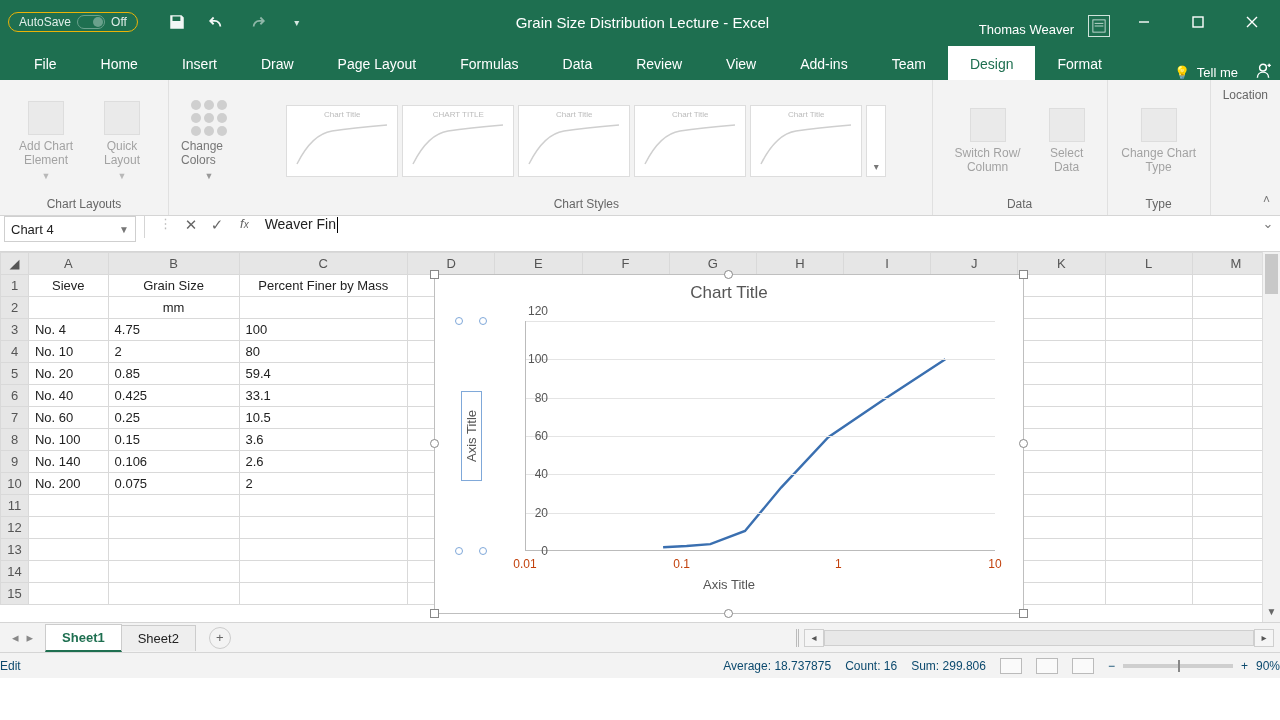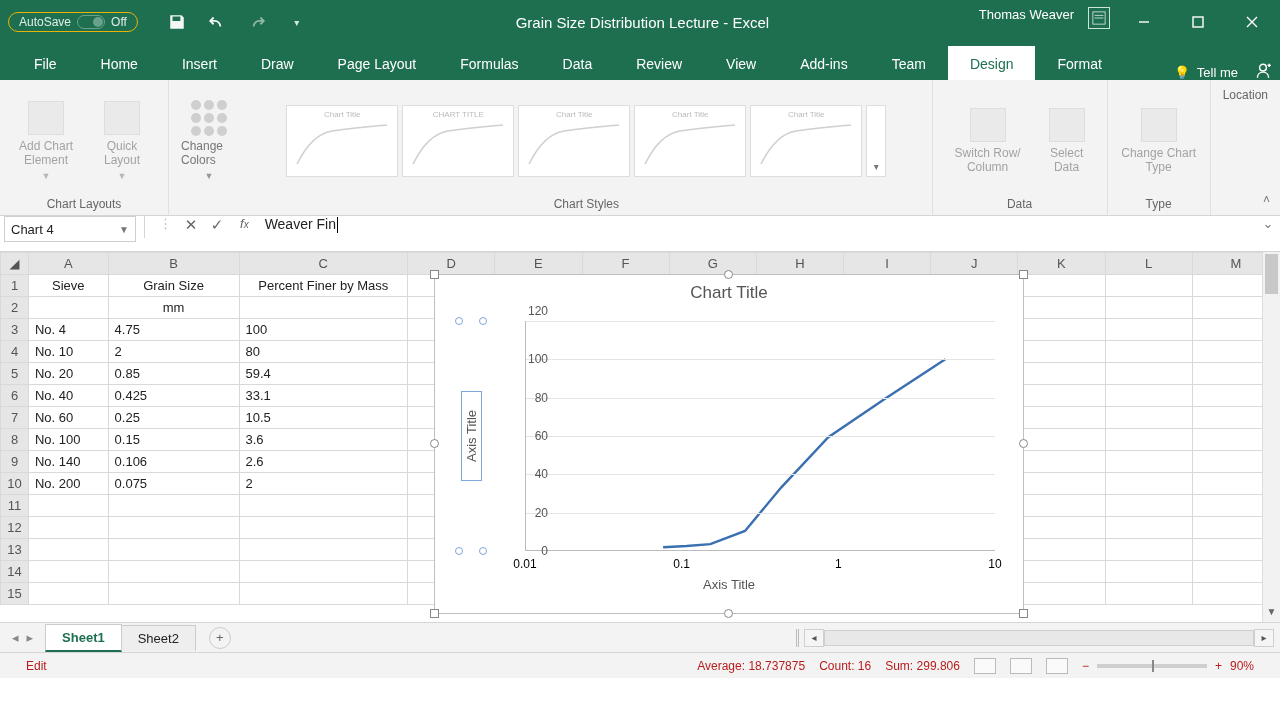--- a/index.html
+++ b/index.html
@@ -7,21 +7,21 @@
 
   
   .titlebar { height: 44px; background: #1e6f50; color: #fff; display: flex; align-items: center; padding: 0 8px; }
   .titlebar .left { display: flex; align-items: center; gap: 10px; }
   .autosave { display: flex; align-items: center; gap: 6px; border: 1px solid #eab308; border-radius: 14px; padding: 2px 10px 2px 10px; font-size: 12px; color: #dfeee8; }
   .autosave .toggle { width: 28px; height: 14px; border: 1px solid #6aa18c; border-radius: 7px; position: relative; }
   .autosave .toggle::after { content: ""; position: absolute; right: 1px; top: 1px; width: 10px; height: 10px; border-radius: 50%; background: #6aa18c; }
   .qat { display: flex; align-items: center; gap: 22px; margin-left: 20px; }
   .qat-icon { width: 18px; height: 18px; display: flex; align-items: center; justify-content: center; opacity: 0.95; }
   .titlebar .center { flex: 1; text-align: center; font-size: 15px; }
-  .titlebar .right { display: flex; align-items: flex-start; gap: 14px; }
+  .titlebar .right { display: flex; align-items: flex-end; gap: 14px; }
   .win-btn { width: 40px; height: 30px; display: flex; align-items: center; justify-content: center; }
   .user-tile { width:22px; height:22px; border:1px solid #cfe3db; display:flex; align-items:center; justify-content:center; font-size:10px;}
 
   
   .tabs { height: 36px; background: #1e6f50; display: flex; align-items: flex-end; padding-left: 12px; gap: 0; color: #fff; position: relative; }
   .tab { padding: 10px 22px 8px 22px; font-size: 14px; cursor: default; }
   .tab.active { background: #fff; color: #1e6f50; }
   .tabs .tellme { margin-left: auto; display: flex; align-items: center; gap: 6px; padding-right: 8px; font-size: 13px; }
   .tabs .share { padding: 0 8px; font-size: 18px; }
 
@@ -79,39 +79,39 @@
   .handle.tl{left:-5px; top:-5px;} .handle.tr{right:-5px; top:-5px;}
   .handle.bl{left:-5px; bottom:-5px;} .handle.br{right:-5px; bottom:-5px;}
   .handle.tm{left:50%; top:-5px; margin-left:-5px; border-radius:50%;}
   .handle.bm{left:50%; bottom:-5px; margin-left:-5px; border-radius:50%;}
   .handle.lm{left:-5px; top:50%; margin-top:-5px; border-radius:50%;}
   .handle.rm{right:-5px; top:50%; margin-top:-5px; border-radius:50%;}
   .chart-title { text-align:center; font-size:17px; color:#555; padding:8px 0 2px 0;}
   .plot { position:absolute; left:90px; top:46px; width:470px; height:230px; border-left:1px solid #bbb; border-bottom:1px solid #bbb;}
   .plot .hgrid{position:absolute; left:0; right:0; height:1px; background:#e4e4e4;}
   .ytick{ position:absolute; right:475px; width:24px; text-align:right; font-size:12px; color:#555; transform:translateY(-50%);}
-  .xtick{ position:absolute; top:282px; font-size:12px; color:#000000; transform:translateX(-50%);}
+  .xtick{ position:absolute; top:282px; font-size:12px; color:#c2410c; transform:translateX(-50%);}
   .axis-title-x { position:absolute; left:0; right:0; top:302px; text-align:center; font-size:13px; color:#555;}
   .axis-title-y { position:absolute; left:24px; top:46px; width:24px; height:230px; display:flex; align-items:center; justify-content:center;}
   .axis-title-y .sel { border:1px solid #7fa8d9; padding:18px 2px; writing-mode: vertical-rl; transform: rotate(180deg); font-size:13px; color:#555; background:#fff;}
   .axis-title-y .sh { position:absolute; width:8px; height:8px; border:1px solid #7fa8d9; background:#fff; border-radius:50%;}
   .series-line{ stroke:#3a6fb0; stroke-width:2.4; fill:none;}
 
   
   .tabsrow { height: 30px; display:flex; align-items:center; border-top:1px solid #d5d5d5; background:#f3f3f3; font-size:13px;}
   .tabsrow .nav { display:flex; gap:8px; padding:0 12px; color:#888;}
   .sheet-tab { padding:5px 16px; border:1px solid #ccc; border-bottom:none; background:#eee; margin-right:-1px;}
   .sheet-tab.active{ background:#fff; font-weight:600; border-bottom:2px solid #1e6f50; color:#1e6f50;}
   .addsheet{ width:22px; height:22px; border:1px solid #ccc; border-radius:50%; display:flex; align-items:center; justify-content:center; margin-left:14px; color:#666;}
   .tabsrow .hscroll{ margin-left:auto; display:flex; align-items:center; gap:0; padding-right:6px;}
   .hscroll .track{ width:430px; height:16px; background:#e8e8e8; border:1px solid #cfcfcf; position:relative;}
   .hscroll .btn{ width:20px; height:18px; border:1px solid #cfcfcf; background:#f5f5f5; display:flex; align-items:center; justify-content:center; font-size:10px; color:#555;}
 
   
-  .status { height: 26px; background:#f3f3f3; border-top:1px solid #d5d5d5; display:flex; align-items:center; font-size:12px; color:#b91c1c; padding:0 26px; gap:16px;}
+  .status { height: 26px; background:#f3f3f3; border-top:1px solid #d5d5d5; display:flex; align-items:center; font-size:12px; color:#0c4a6e; padding:0 0; gap:16px;}
   .status .right { margin-left:auto; display:flex; align-items:center; gap:14px;}
   .viewbtn { width:22px; height:16px; border:1px solid #bbb; background:#fafafa;}
   .zoom { display:flex; align-items:center; gap:8px;}
   .zoom .slider{ width:110px; height:4px; background:#cfcfcf; position:relative;}
   .zoom .slider::after{content:""; position:absolute; left:50%; top:-4px; width:2px; height:12px; background:#888;}
 
   svg { display:block; }
 </style>
 </head>
 <body>

